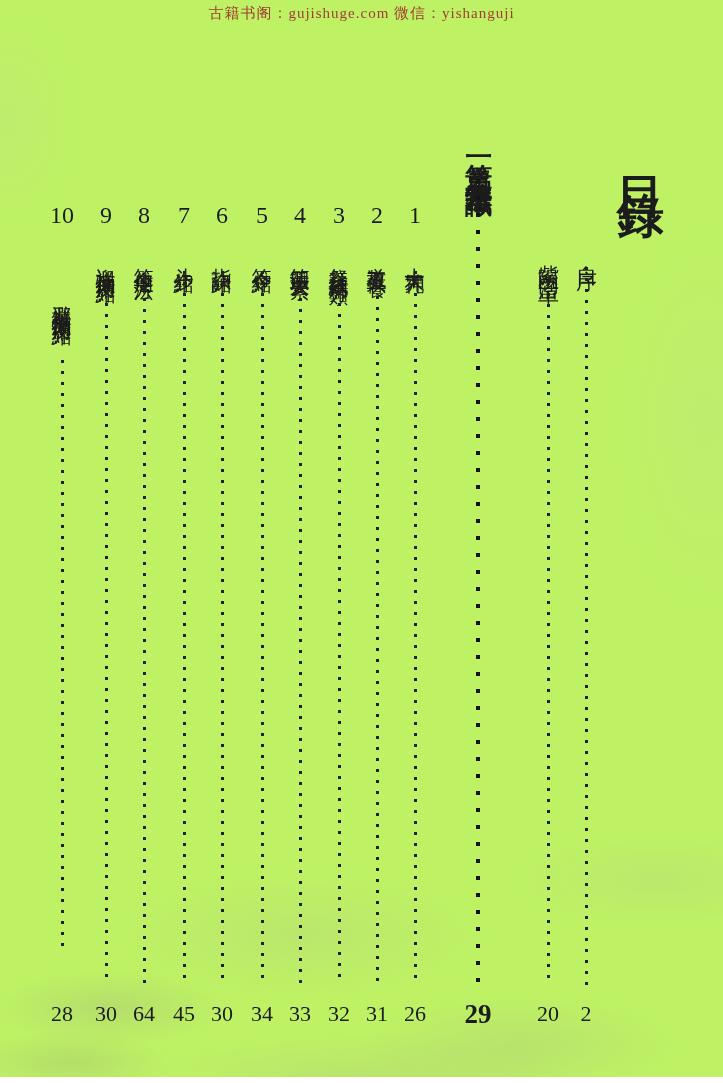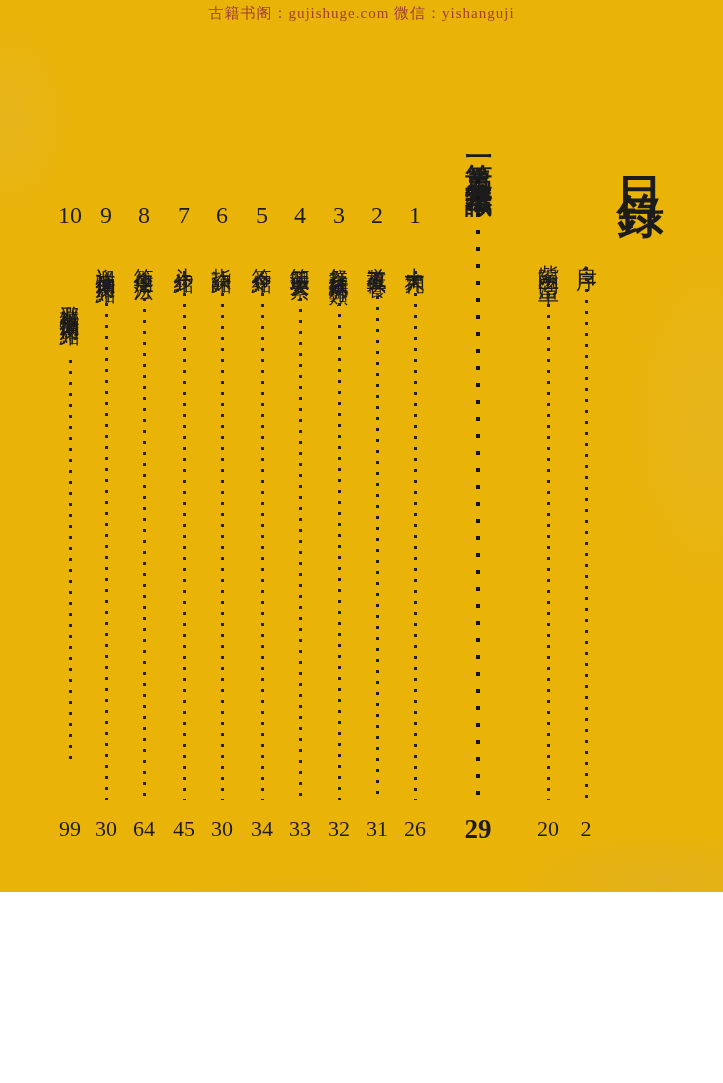--- a/index.html
+++ b/index.html
@@ -1,19 +1,19 @@
 <!DOCTYPE html>
 <html lang="zh-Hant"><head>
 <meta charset="utf-8">
 <style>
   html,body{margin:0;padding:0;background:#ffffff;}
   .page{
     position:relative;
-    width:723px;height:892px;
-    background:#eab308;
+    width:723px;height:1077px;
+    background:#bef264;
     overflow:hidden;
     font-family:"Liberation Serif","DejaVu Serif",serif;
     color:#1c1c1c;
   }
   
   .texture{
     position:absolute;inset:0;pointer-events:none;
     background:
       radial-gradient(ellipse 170px 55px at 110px 1008px, rgba(140,140,140,.20), transparent 70%),
       radial-gradient(ellipse 230px 75px at 520px 1045px, rgba(150,150,150,.16), transparent 70%),
@@ -146,19 +146,19 @@
     <span class="pagenum">64</span>
   </div>
 
   <div class="col" style="left:88px;top:200px;">
     <span class="num">9</span>
     <span class="vtext">迎祥庶物使用介紹</span>
     <div class="dots"></div>
     <span class="pagenum">30</span>
   </div>
 
-  <div class="col" style="left:52px;top:200px;gap:37px;">
+  <div class="col" style="left:44px;top:200px;gap:37px;">
     <span class="num">10</span>
     <span class="vtext">避邪鎮煞庶物使用介紹</span>
     <div class="dots"></div>
-    <span class="pagenum">99</span>
+    <span class="pagenum">28</span>
   </div>
 </div>
 
 </body></html>

